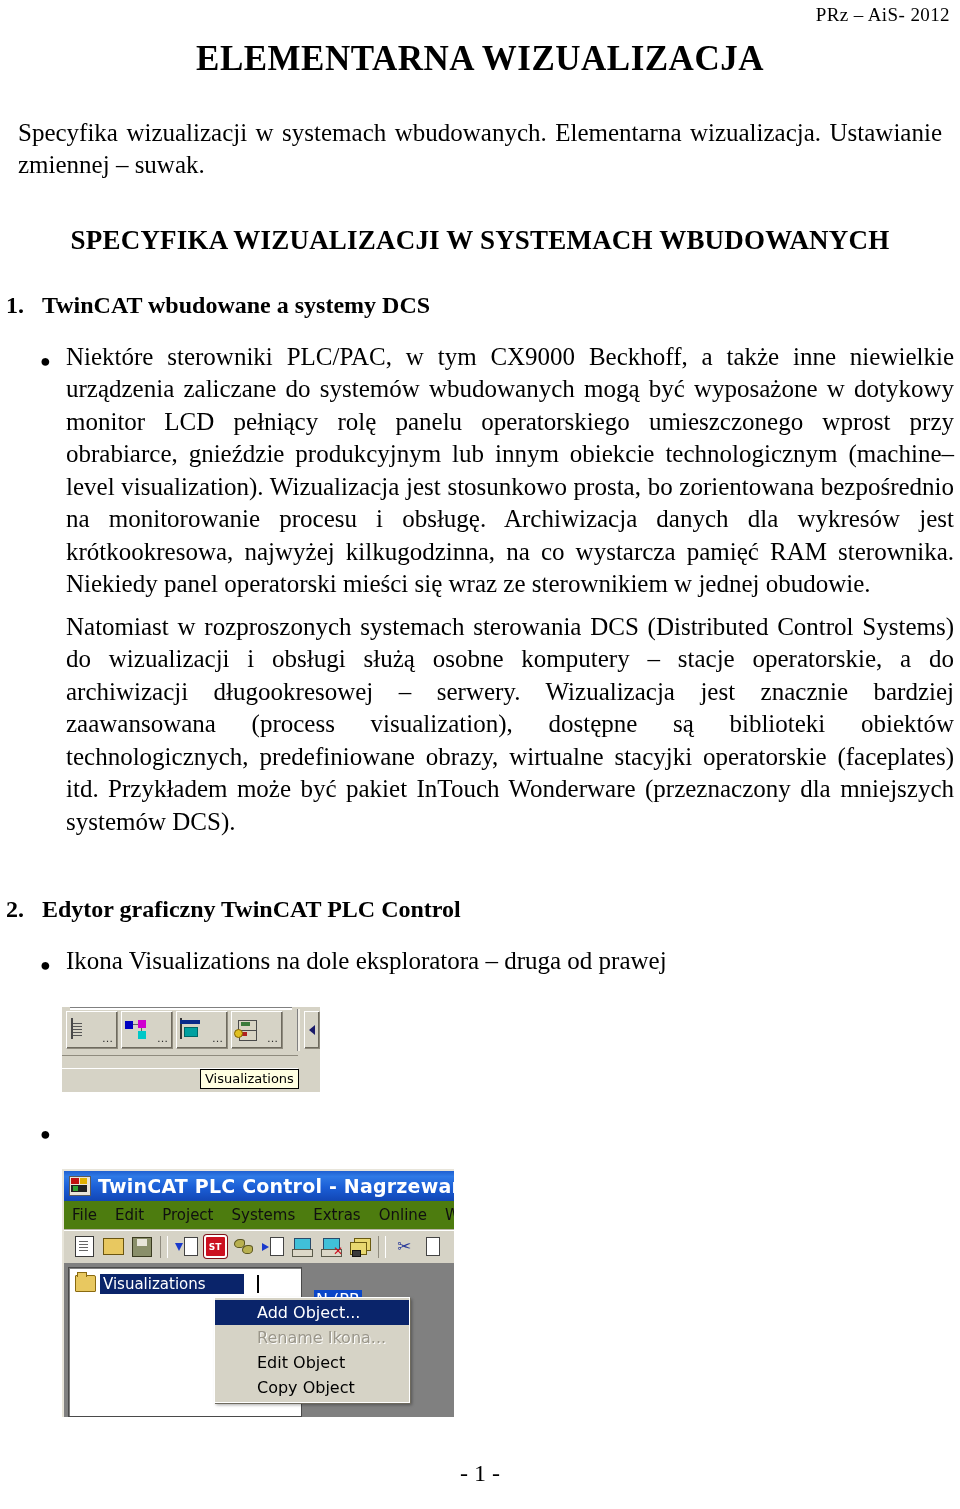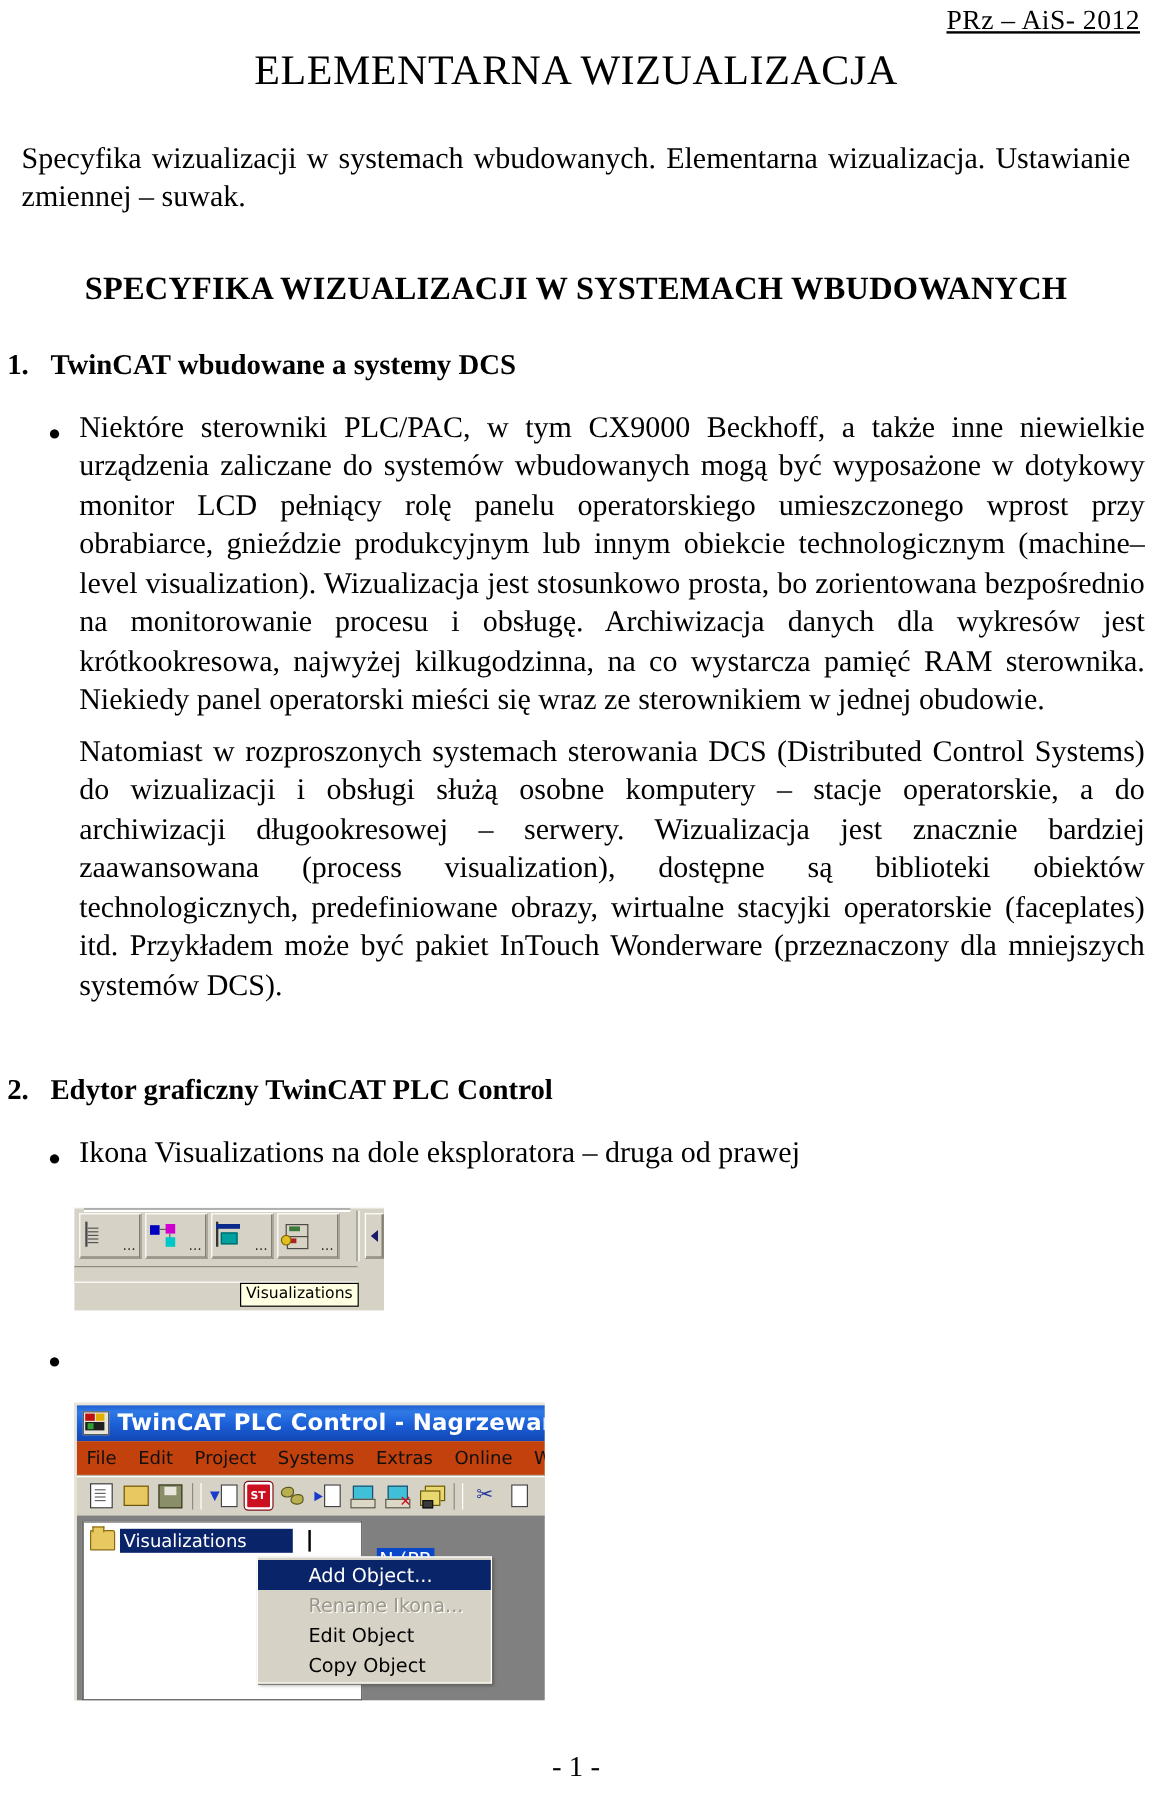--- a/index.html
+++ b/index.html
@@ -21,31 +21,30 @@
     height: 1509px;
     padding: 0;
     box-sizing: border-box;
   }
 
   
   .doc-header {
     position: absolute;
     top: 4px;
     right: 10px;
-    font-size: 23px;
+    font-size: 19px;
     letter-spacing: 0.4px;
     white-space: nowrap;
-    text-decoration: underline;
   }
 
   
   .main-title {
     text-align: center;
     font-size: 35px;
-    font-weight: normal;
+    font-weight: bold;
     letter-spacing: 0.5px;
     margin: 0;
     padding-top: 40px;
     line-height: 1.1;
   }
   .subtitle {
     font-size: 25px;
     line-height: 1.28;
     margin: 12px;
     padding: 26px 6px 0 6px;
@@ -236,21 +235,21 @@
     background:#e8e4d8; border:1px solid #5a5a5a;
   }
   .app-icon i{ position:absolute; display:block;}
   .app-icon .r{ left:1px; top:1px; width:8px; height:6px; background:#c01010;}
   .app-icon .y{ left:10px; top:1px; width:7px; height:6px; background:#e0b000;}
   .app-icon .k{ left:1px; top:8px; width:16px; height:7px; background:#202020;}
   .app-icon .g{ left:3px; top:9px; width:5px; height:5px; background:#30a030;}
 
   .menubar {
     height: 28px;
-    background:#c2410c;
+    background:#4d7c0f;
     display:flex; align-items:center;
     font-size:15px;
     padding-left:8px;
     gap: 18px;
     border-bottom:1px solid #b8b4a6;
     color:#101010;
   }
   .toolbar {
     height: 34px;
     background:#d6d3c6;

